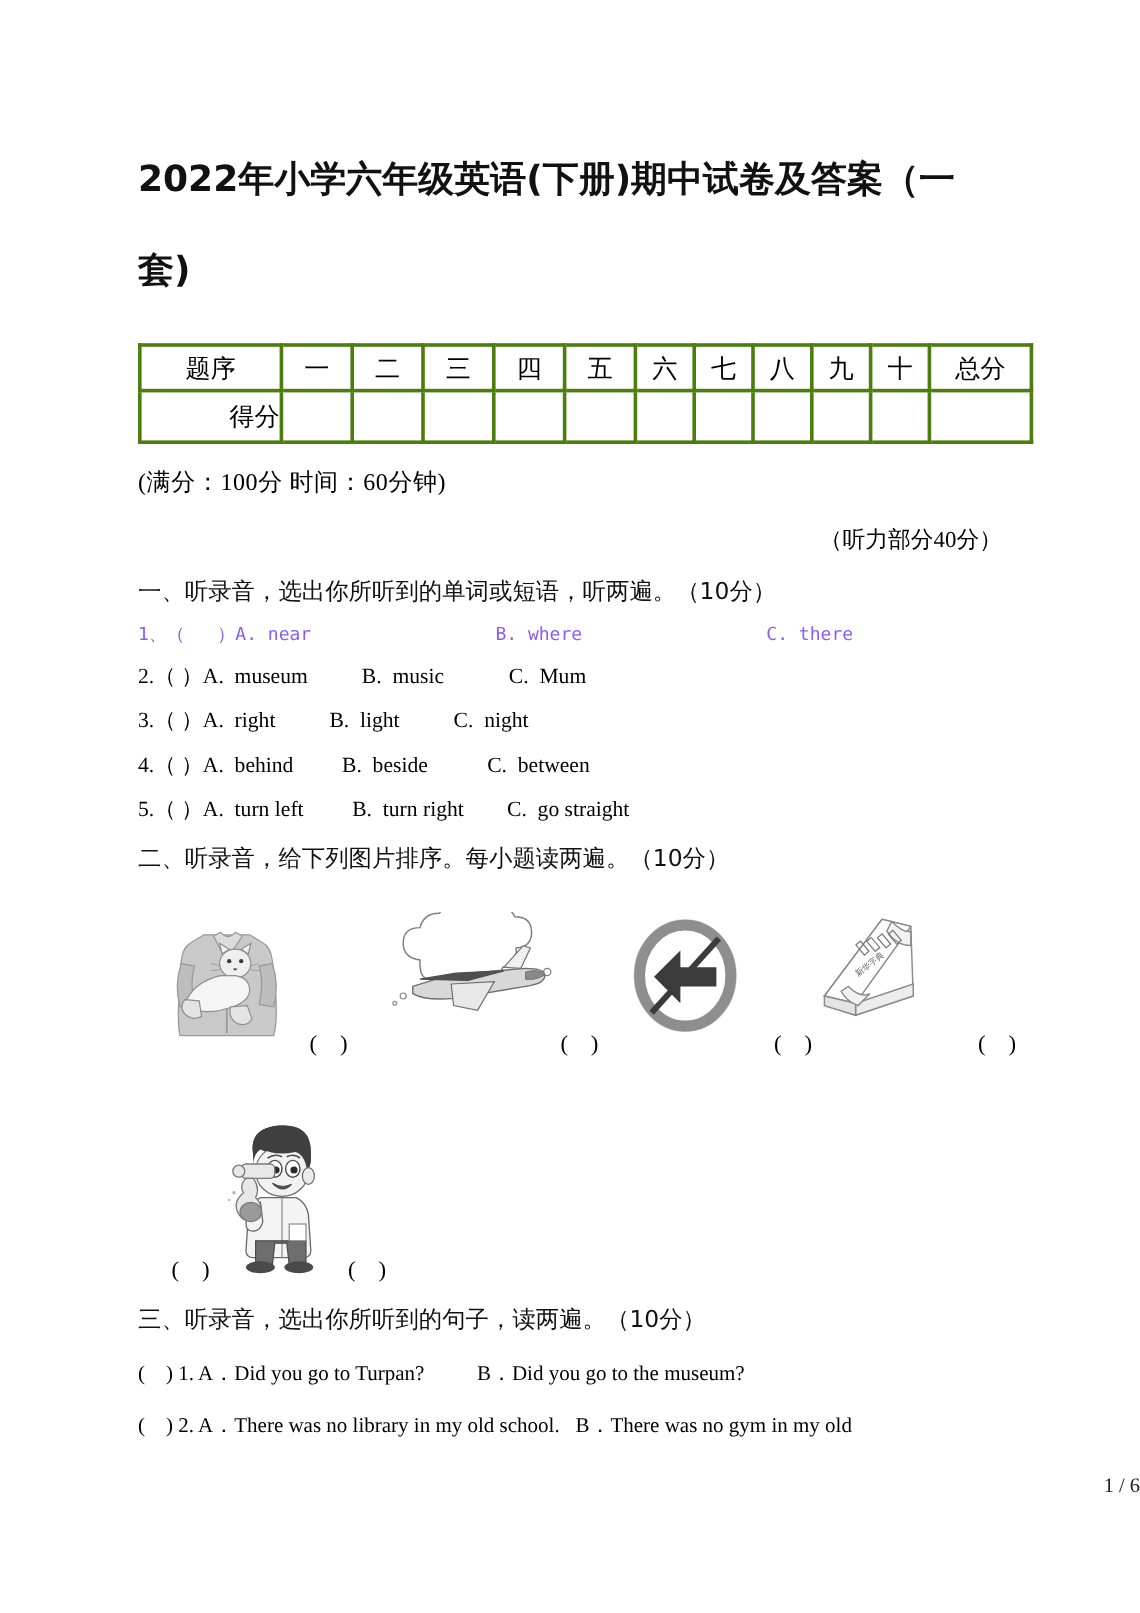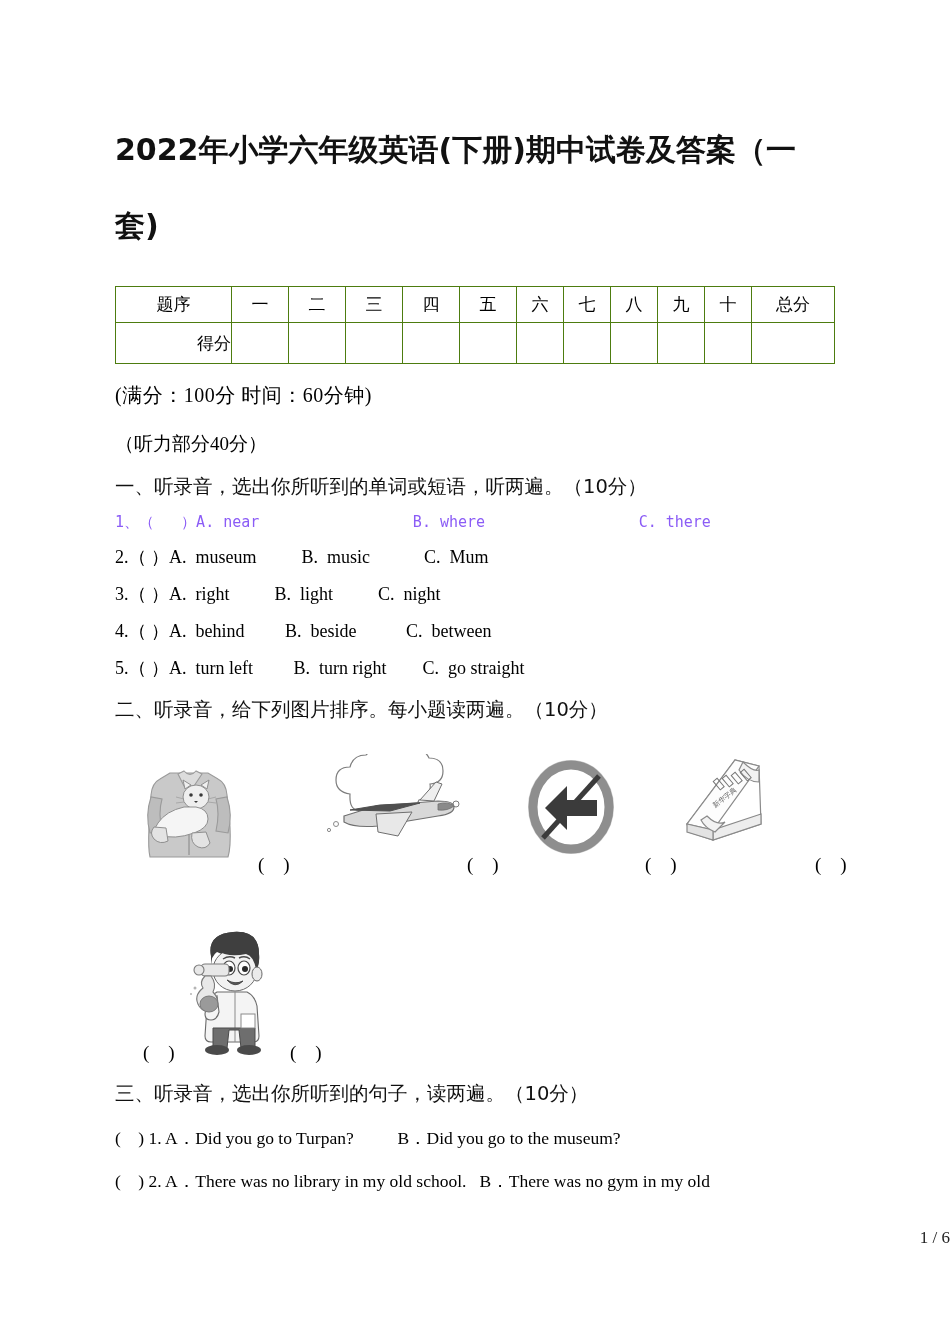--- a/index.html
+++ b/index.html
@@ -39,45 +39,45 @@
   }
 
   
   .score-table {
     margin-top: 22px;
     border-collapse: collapse;
     width: 720px;
     table-layout: fixed;
   }
   .score-table td {
-    border: 1px solid #4d7c0f;
+    border: 3px solid #4d7c0f;
     height: 35px;
     text-align: center;
     vertical-align: middle;
-    font-size: 17px;
+    font-size: 21px;
     font-family: "Liberation Serif", "DejaVu Serif", serif;
     color: #000;
     padding: 0;
   }
   .score-table td.label-cell { width: 115px; }
   .score-table td.num-cell   { width: 56px; }
   .score-table td.narrow-cell{ width: 46px; }
   .score-table td.total-cell { width: 82px; }
   .score-table tr.blank-row td { height: 40px; text-align: right; }
 
   
   .meta-line {
     text-align: left;
     font-size: 20px;
     margin-top: 18px;
     font-family: "Liberation Serif", "DejaVu Serif", serif;
     letter-spacing: 0.5px;
   }
   .section-banner {
-    text-align: left;
+    text-align: right;
     font-size: 19px;
     margin-top: 22px;
     font-family: "Liberation Serif", "DejaVu Serif", serif;
   }
 
   
   .sec-heading {
     font-family: "DejaVu Sans", "Liberation Sans", sans-serif;
     font-weight: normal;
     font-size: 19.5px;

